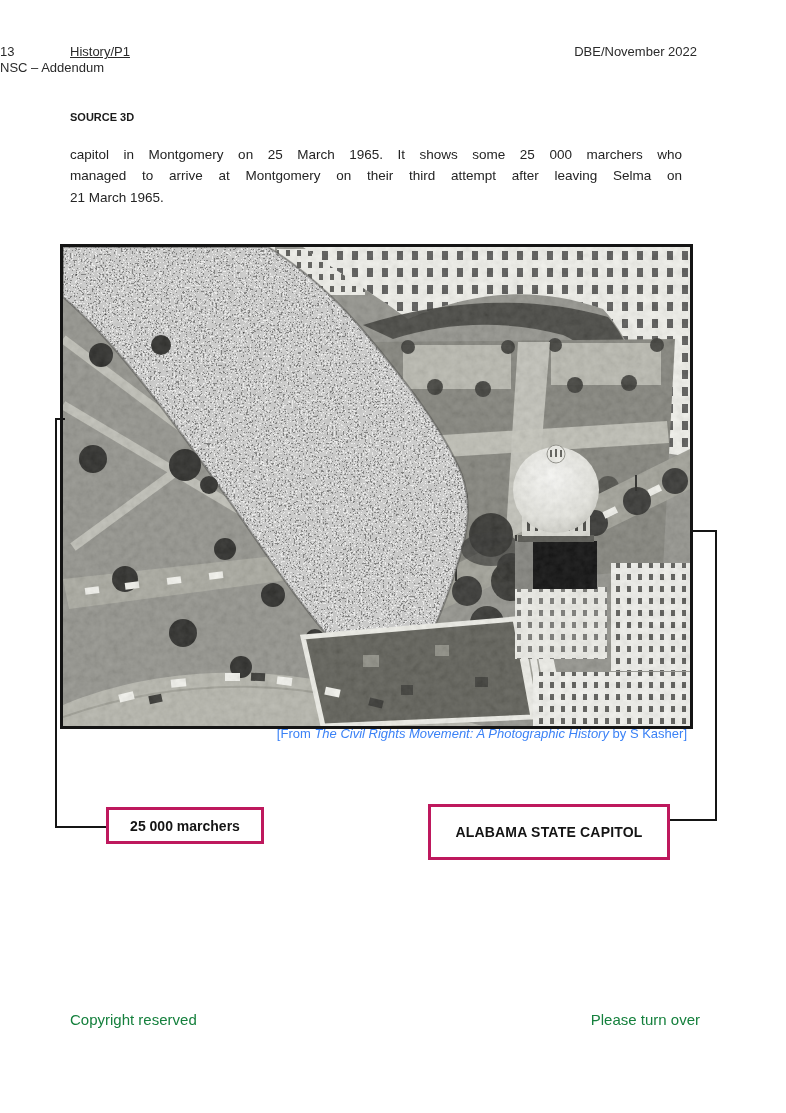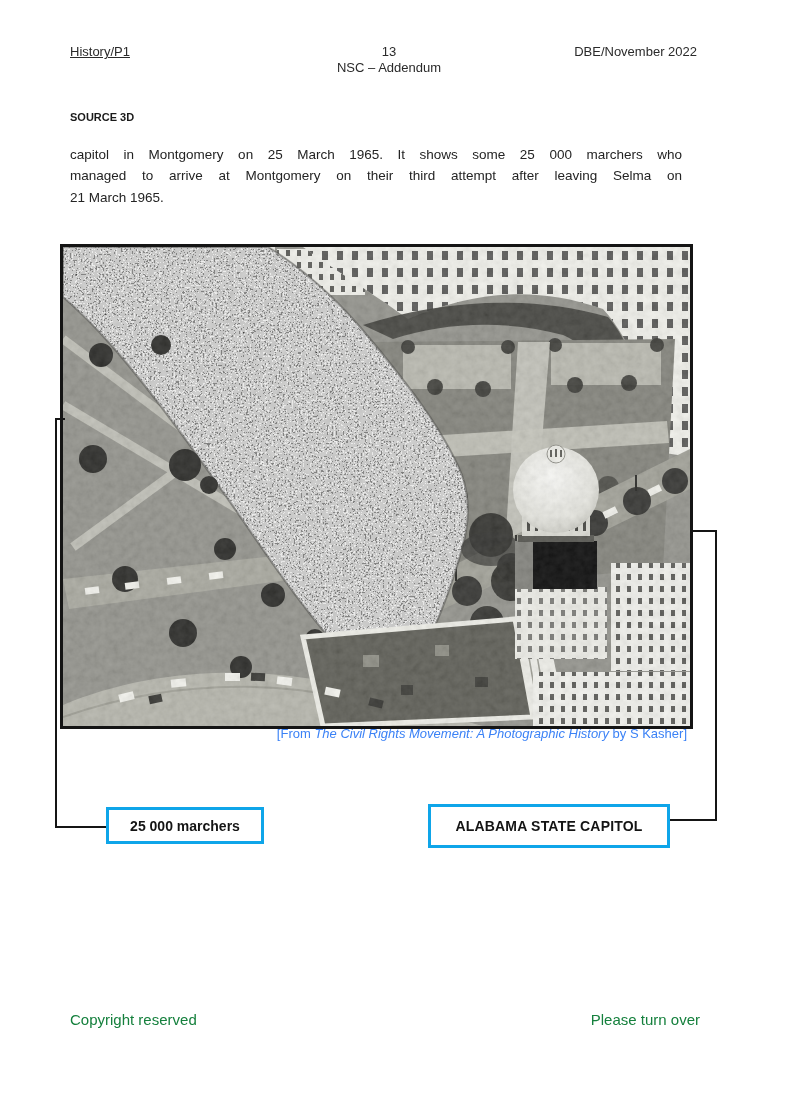--- a/index.html
+++ b/index.html
@@ -3,36 +3,36 @@
 <meta charset="utf-8">
 <style>
   html,body{margin:0;padding:0;}
   body{
     width:786px;height:1113px;background:#ffffff;position:relative;
     font-family:"Liberation Sans", sans-serif;color:#1f1f1f;overflow:hidden;
   }
   .abs{position:absolute;}
   
   .hdr{font-size:13px;line-height:16px;color:#2a2a2a;}
-  .hdr-center{left:0;width:778px;top:44px;text-align:center;}
+  .hdr-center{left:0;width:778px;top:44px;text-align:left;}
   
   .src-heading{left:70px;top:111px;font-size:11px;font-weight:bold;color:#1a1a1a;}
   .intro{left:70px;top:147px;width:612px;font-size:13.5px;color:#242424;}
   .intro .jl{height:21.4px;text-align:justify;text-align-last:justify;white-space:nowrap;}
   .intro .ll{height:21.4px;text-align:left;}
   
   .photo-frame{left:60px;top:244px;width:627px;height:479px;border:3px solid #141414;box-sizing:content-box;background:#8f8f8a;}
   .caption{left:60px;top:726px;width:627px;text-align:right;font-size:13px;color:#3b82f6;}
   .caption .it{font-style:italic;}
   
   .line{background:#151515;}
   
-  .callout{border:3px solid #0ea5e9;background:#ffffff;display:flex;align-items:center;justify-content:center;text-align:center;font-weight:bold;color:#141414;box-sizing:border-box;}
+  .callout{border:3px solid #be185d;background:#ffffff;display:flex;align-items:center;justify-content:center;text-align:center;font-weight:bold;color:#141414;box-sizing:border-box;}
   .box-marchers{left:106px;top:807px;width:158px;height:37px;font-size:14px;}
-  .box-capitol{left:428px;top:804px;width:242px;height:44px;font-size:14px;line-height:20px;letter-spacing:.2px;text-align:right;}
+  .box-capitol{left:428px;top:804px;width:242px;height:56px;font-size:14px;line-height:20px;letter-spacing:.2px;text-align:right;}
   
   .ftr{font-size:15px;color:#15803d;top:1011px;}
 </style>
 </head>
 <body>
 
 <div class="abs hdr" style="left:70px;top:44px;text-decoration:underline;">History/P1</div>
 <div class="abs hdr hdr-center">
   <div>13</div>
   <div>NSC – Addendum</div>

